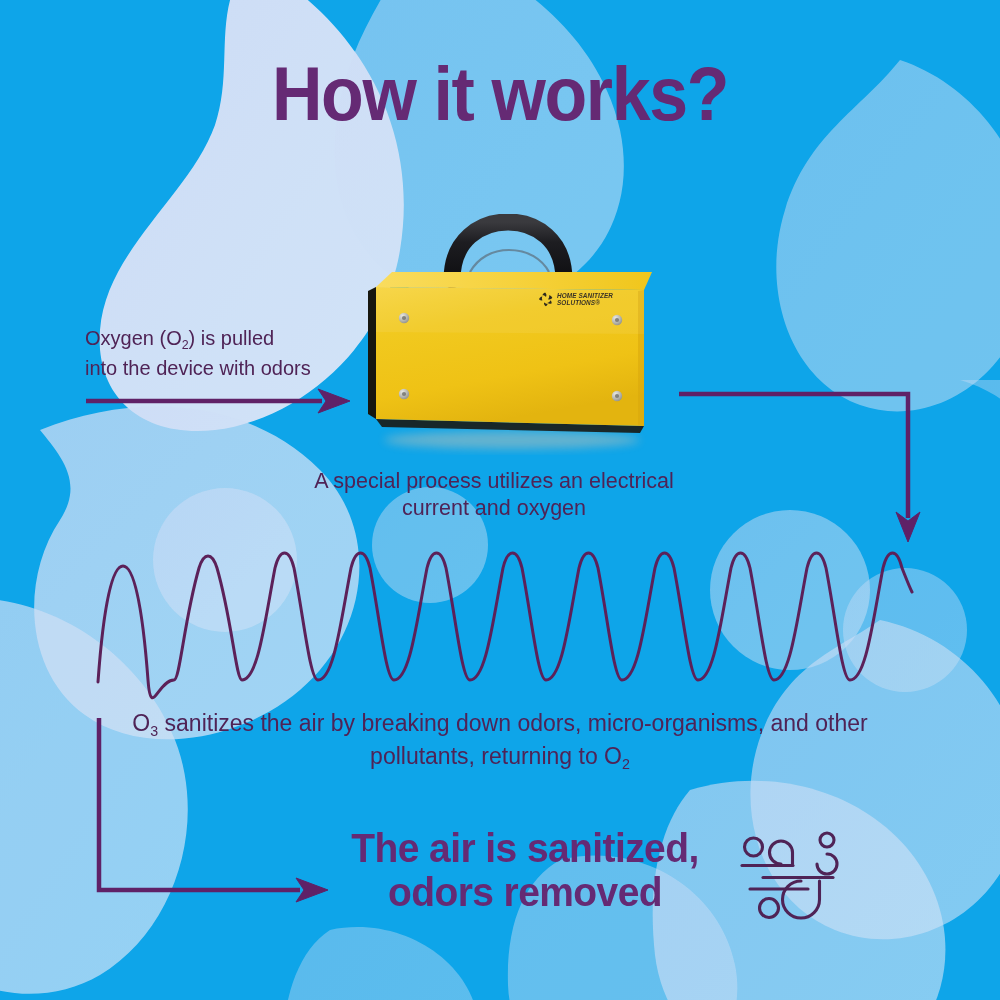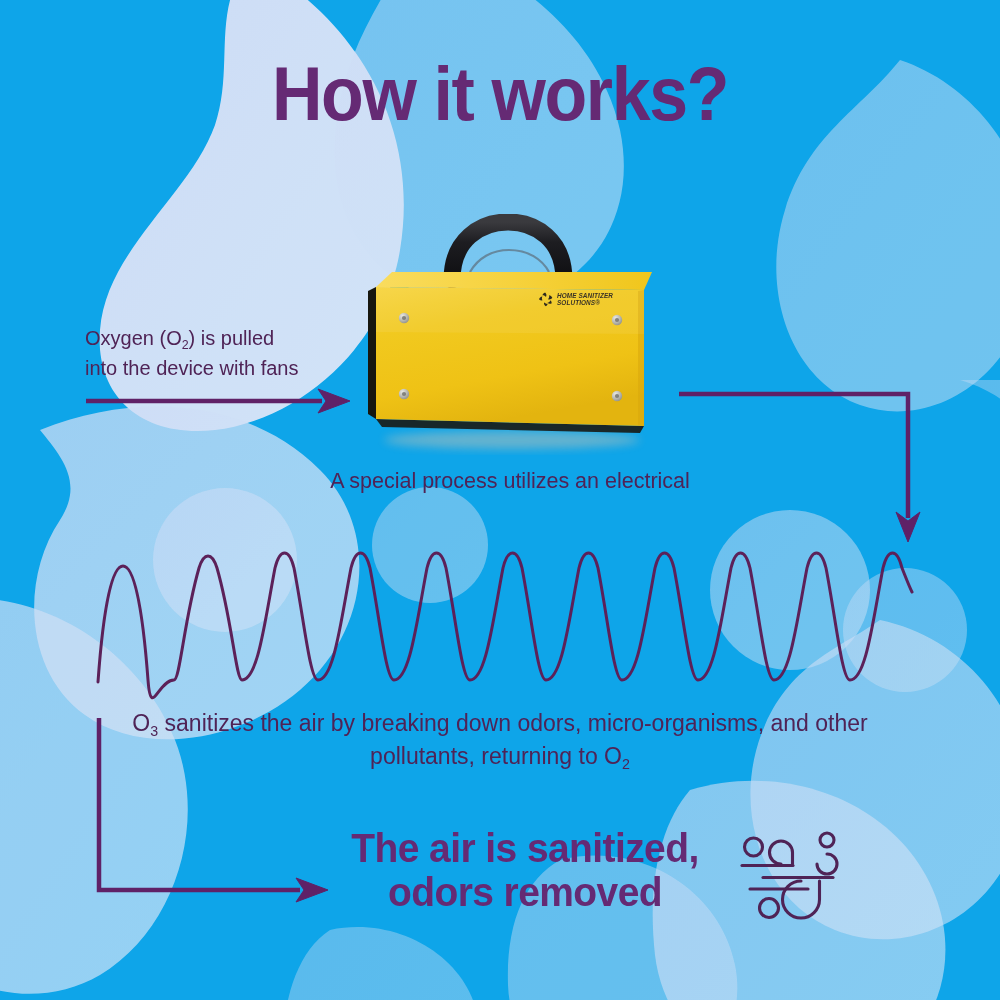--- a/index.html
+++ b/index.html
@@ -73,21 +73,21 @@
     position: absolute;
     font-size: 20px;
     line-height: 27px;
     color: #4f2356;
     z-index: 6;
   }
   #callout-left  { left: 85px;  top: 325px; width: 270px; text-align: left; }
   #callout-right { left: 696px; top: 325px; width: 260px; text-align: left; }
   #caption-device {
     position: absolute;
-    left: 280px; top: 468px;
+    left: 264px; top: 468px;
     width: 460px;
     text-align: center;
     font-size: 21.5px;
     line-height: 27px;
     color: #4f2356;
     z-index: 6;
   }
   #caption-wave {
     position: absolute;
     left: 130px; top: 708px;
@@ -303,26 +303,27 @@
              C790,680 797,620 807,568
              C812,548 821,548 826,568
              C836,620 842,680 850,680
              C866,680 873,620 883,568
              C888,548 897,548 902,568
              C906,578 909,586 912,592"></path>
   </svg>
 
   <div class="callout" id="callout-left">
     <span>Oxygen (O</span><sub>2</sub><span>) is pulled</span><br>
-    <span>into the device with fans</span>
+    <span>into the device with odors</span>
   </div>
 
 
   <div id="caption-device">
     <span>A special process utilizes an electrical</span><br>
+    <span>current and oxygen</span>
   </div>
 
   <div id="caption-wave">
     <span>O</span><sub>3</sub><span> sanitizes the air by breaking down odors, micro-organisms, and other pollutants, returning to O</span><sub>2</sub>
   </div>
 
   <div id="headline">
     <span>The air is sanitized,</span><br>
     <span>odors removed</span>
   </div>

